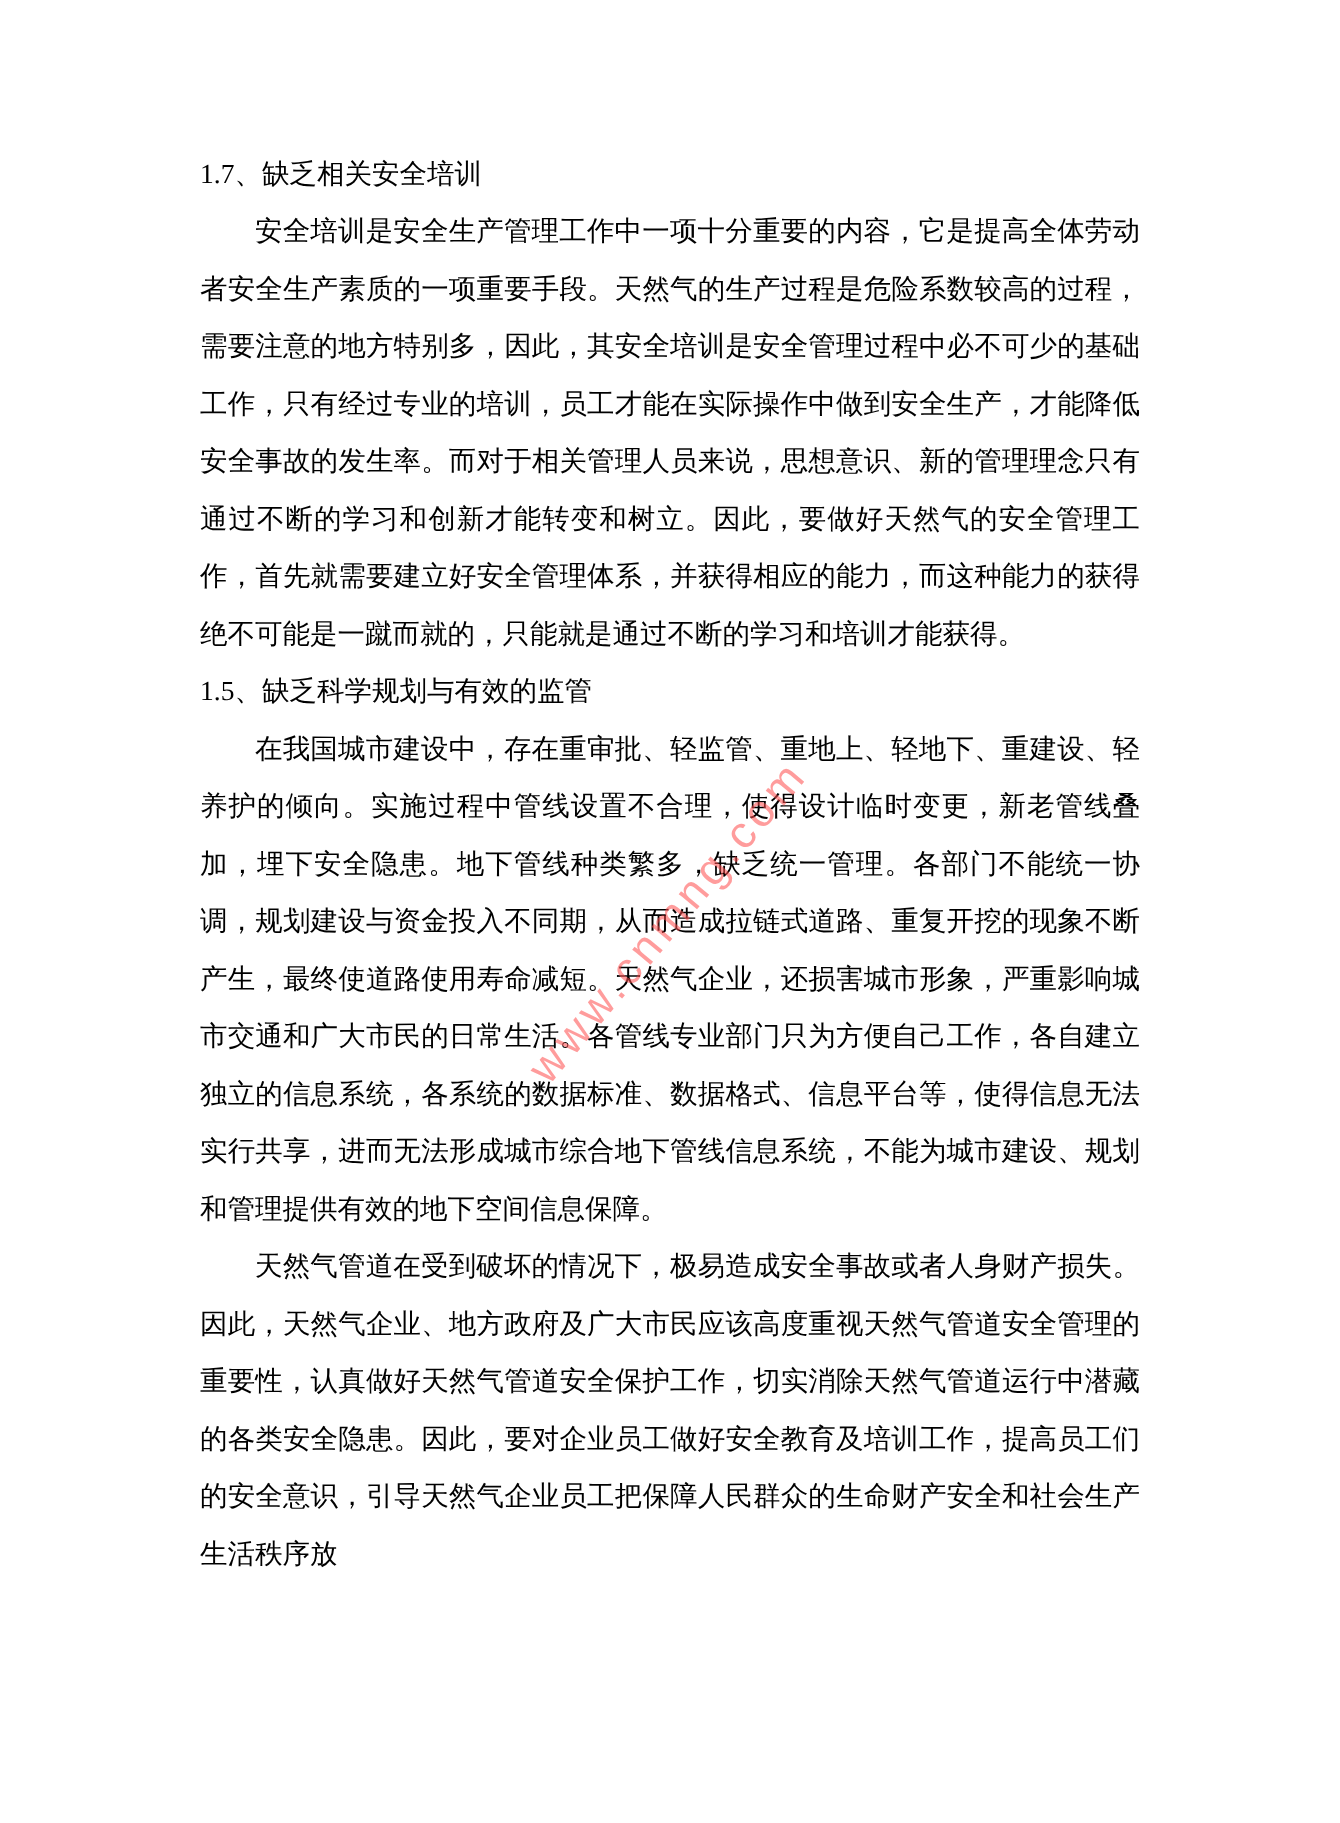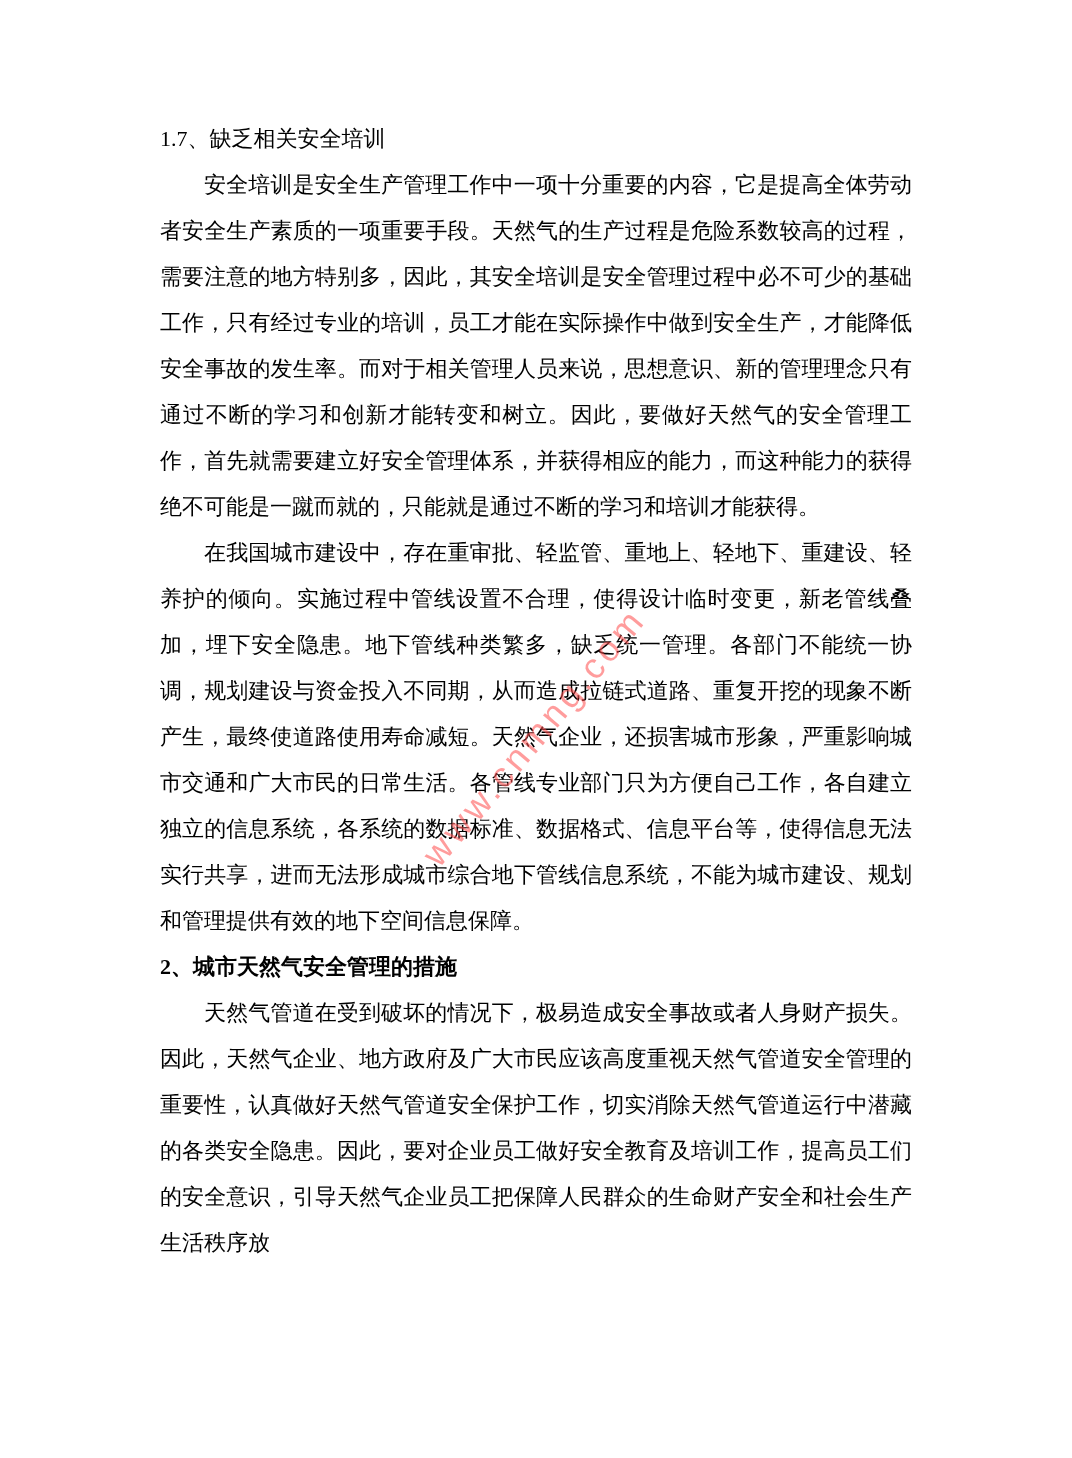--- a/index.html
+++ b/index.html
@@ -52,17 +52,17 @@
   }
 </style>
 </head>
 <body>
 
 <div class="page">
   <div class="watermark" style="color: rgb(255, 77, 77); opacity: 0.55;">www.cnmng.com</div>
   <div class="content">
       <p class="block">1.7、缺乏相关安全培训</p>
       <p class="block indent">安全培训是安全生产管理工作中一项十分重要的内容，它是提高全体劳动者安全生产素质的一项重要手段。天然气的生产过程是危险系数较高的过程，需要注意的地方特别多，因此，其安全培训是安全管理过程中必不可少的基础工作，只有经过专业的培训，员工才能在实际操作中做到安全生产，才能降低安全事故的发生率。而对于相关管理人员来说，思想意识、新的管理理念只有通过不断的学习和创新才能转变和树立。因此，要做好天然气的安全管理工作，首先就需要建立好安全管理体系，并获得相应的能力，而这种能力的获得绝不可能是一蹴而就的，只能就是通过不断的学习和培训才能获得。</p>
+      <p class="block">1.5、缺乏科学规划与有效的监管</p>
       <p class="block indent">在我国城市建设中，存在重审批、轻监管、重地上、轻地下、重建设、轻养护的倾向。实施过程中管线设置不合理，使得设计临时变更，新老管线叠加，埋下安全隐患。地下管线种类繁多，缺乏统一管理。各部门不能统一协调，规划建设与资金投入不同期，从而造成拉链式道路、重复开挖的现象不断产生，最终使道路使用寿命减短。天然气企业，还损害城市形象，严重影响城市交通和广大市民的日常生活。各管线专业部门只为方便自己工作，各自建立独立的信息系统，各系统的数据标准、数据格式、信息平台等，使得信息无法实行共享，进而无法形成城市综合地下管线信息系统，不能为城市建设、规划和管理提供有效的地下空间信息保障。</p>
-      <p class="block bold">2、城市天然气安全管理的措施</p>
       <p class="block indent">天然气管道在受到破坏的情况下，极易造成安全事故或者人身财产损失。因此，天然气企业、地方政府及广大市民应该高度重视天然气管道安全管理的重要性，认真做好天然气管道安全保护工作，切实消除天然气管道运行中潜藏的各类安全隐患。因此，要对企业员工做好安全教育及培训工作，提高员工们的安全意识，引导天然气企业员工把保障人民群众的生命财产安全和社会生产生活秩序放</p>
     </div>
 </div>
 
 </body></html>

